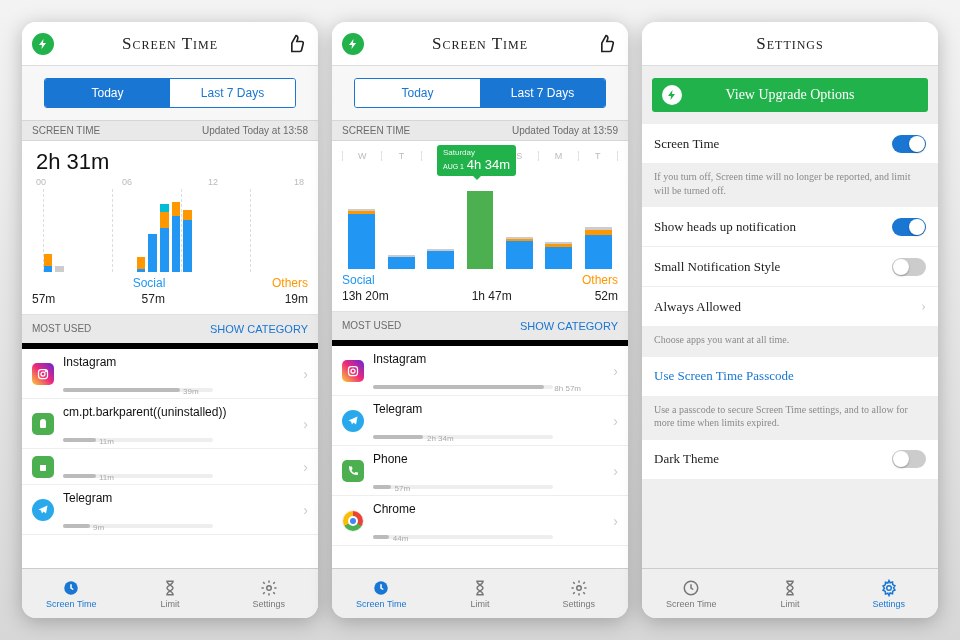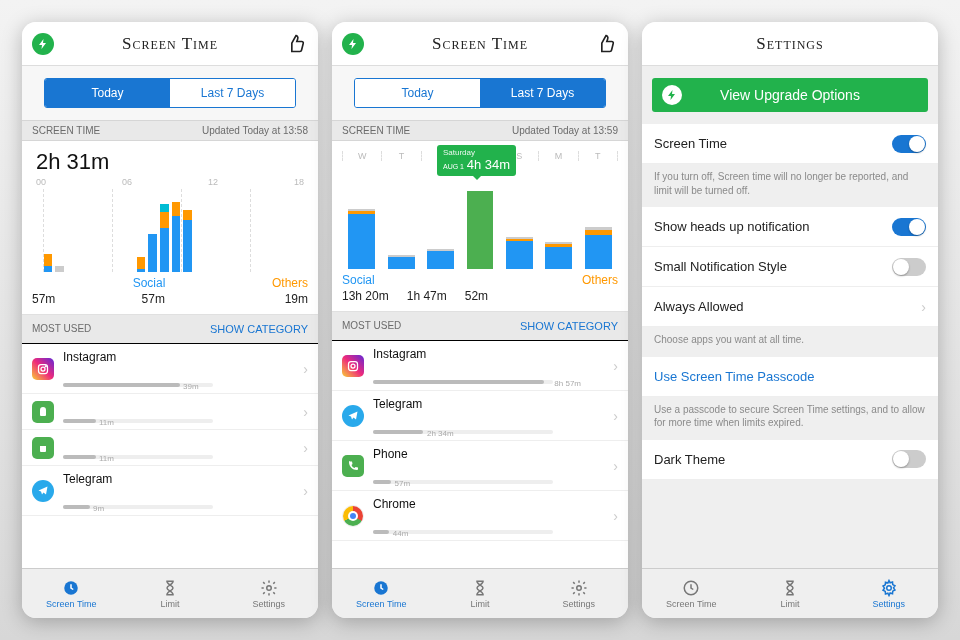--- a/index.html
+++ b/index.html
@@ -21,21 +21,21 @@
   .chart{height:95px;display:flex;align-items:flex-end;position:relative;}
   .xlabels{position:absolute;top:0;left:0;right:0;display:flex;justify-content:space-between;font-size:9px;color:#bbb;padding:0 4px;}
   .vline{position:absolute;top:12px;bottom:0;border-left:1px dashed #ddd;}
   .bars{display:flex;align-items:flex-end;gap:3px;height:80px;margin-top:14px;flex:1;}
   .bar{flex:1;display:flex;flex-direction:column;justify-content:flex-end;}
   .seg-s{width:100%;}
   .blue{background:#2196f3;} .orange{background:#ff9800;} .cyan{background:#00bcd4;} .gray{background:#ccc;} .green{background:#4caf50;}
   .catrow{display:flex;gap:6px;padding:4px 0 2px;font-size:12px;}
   .catrow .c1{color:#2196f3;} .catrow .c2{color:#ff9800;}
   .catval{display:flex;gap:18px;font-size:12px;color:#222;padding-bottom:4px;}
-  .mostused{display:flex;justify-content:space-between;padding:8px 10px;font-size:10px;color:#6b6b6b;background:#e9e9e9;border-bottom:1px solid #000000;}
+  .mostused{display:flex;justify-content:space-between;padding:8px 10px;font-size:10px;color:#6b6b6b;background:#e9e9e9;border-bottom:6px solid #000000;}
   .mostused .show{color:#1976d2;font-size:11px;}
   .applist{flex:1;overflow:hidden;background:#fff;}
   .app{display:flex;align-items:center;padding:6px 10px;border-bottom:1px solid #eee;gap:9px;position:relative;}
   .appico{width:22px;height:22px;border-radius:5px;flex-shrink:0;display:flex;align-items:center;justify-content:center;}
   .appbody{flex:1;min-width:0;}
   .appname{font-size:12px;color:#111;white-space:nowrap;overflow:hidden;text-overflow:ellipsis;}
   .appbar{height:4px;background:#eee;border-radius:2px;margin-top:19px;position:relative;width:150px;}
   .appbar .fill{height:100%;background:#bbb;border-radius:2px;}
   .apptime{font-size:8px;color:#aaa;position:absolute;top:-1px;}
   .chev{color:#ccc;font-size:14px;}
@@ -186,20 +186,21 @@
             </div>
         <div class="chev">›</div>
       </div>
       <div class="app">
         <div class="appico" style="background:#4caf50;">
               <svg width="12" height="12" viewBox="0 0 24 24" fill="#fff">
                 <path d="M6 8h12v10a2 2 0 01-2 2H8a2 2 0 01-2-2V8zm2-4l-1-2m9 2l1-2M6 8a6 6 0 0112 0"></path>
               </svg>
             </div>
         <div class="appbody">
+              <div class="appname">cm.pt.barkparent((uninstalled))</div>
               <div class="appbar">
                 <div class="fill" style="width:22%"></div>
                 <span class="apptime" style="left:24%">11m</span>
               </div>
             </div>
         <div class="chev">›</div>
       </div>
       <div class="app">
         <div class="appico" style="background:#4caf50;">
               <svg width="12" height="12" viewBox="0 0 24 24" fill="#fff">
@@ -335,21 +336,21 @@
                 <div class="blue" style="height:34px"></div>
                 <div class="orange" style="height:5px"></div>
                 <div class="gray" style="height:3px"></div>
               </div>
             </div>
       </div>
       <div class="catrow" style="justify-content:space-between;">
         <span class="c1">Social</span>
         <span class="c2">Others</span>
       </div>
-      <div class="catval" style="">
+      <div class="catval" style="justify-content:space-between;">
         <span>13h 20m</span>
         <span>1h 47m</span>
         <span>52m</span>
       </div>
     </div>
     <div class="mostused">
       <span>MOST USED</span>
       <span class="show">SHOW CATEGORY</span>
     </div>
     <div class="applist">
@@ -437,21 +438,21 @@
             </svg></div>
           <span>Settings</span>
         </div>
   </div>
 </div>
 
 <div class="phone">
   <div class="header">
     <div class="title">Settings</div>
   </div>
-  <div class="body" style="background:#efefef;">
+  <div class="body" style="background:#efefef;font-family:Liberation Serif, serif;">
     <div style="position:relative;">
       <div class="upgrade">
         <div class="ub">
               <svg viewBox="0 0 24 24">
                 <path d="M13 2L4 14h6l-1 8 9-12h-6z"></path>
               </svg>
             </div>
         <span>View Upgrade Options</span>
       </div>
     </div>

